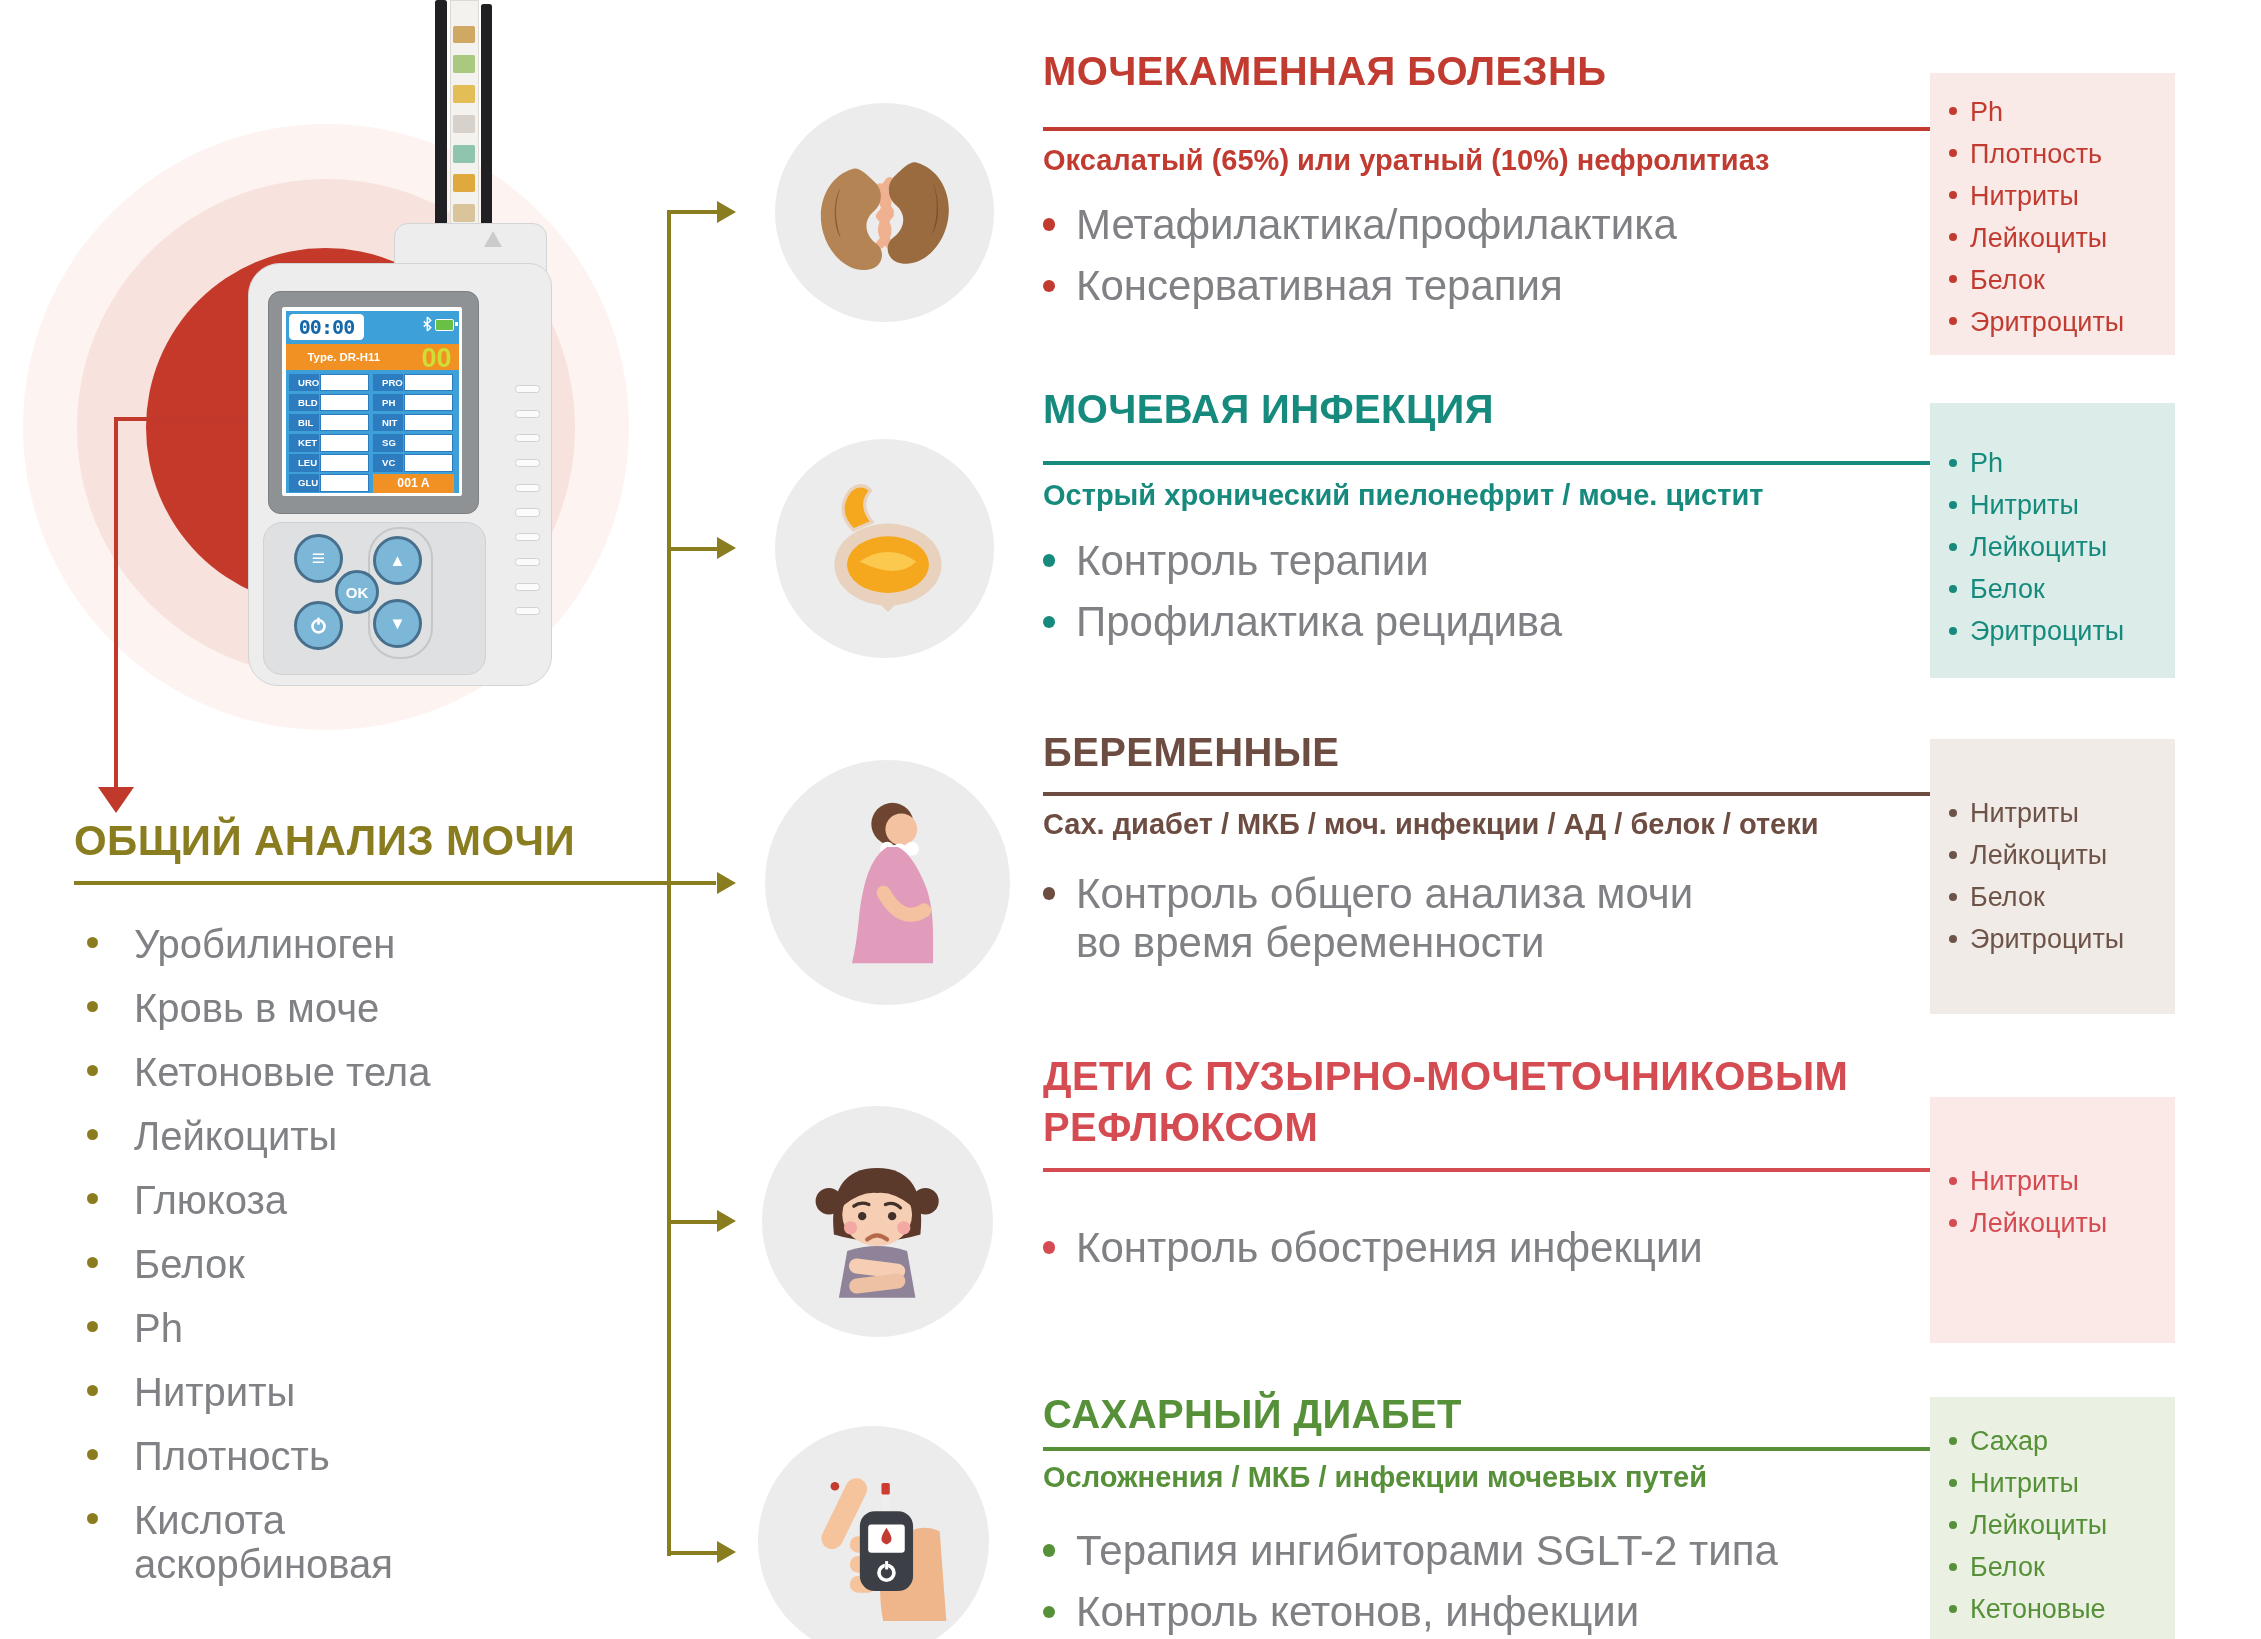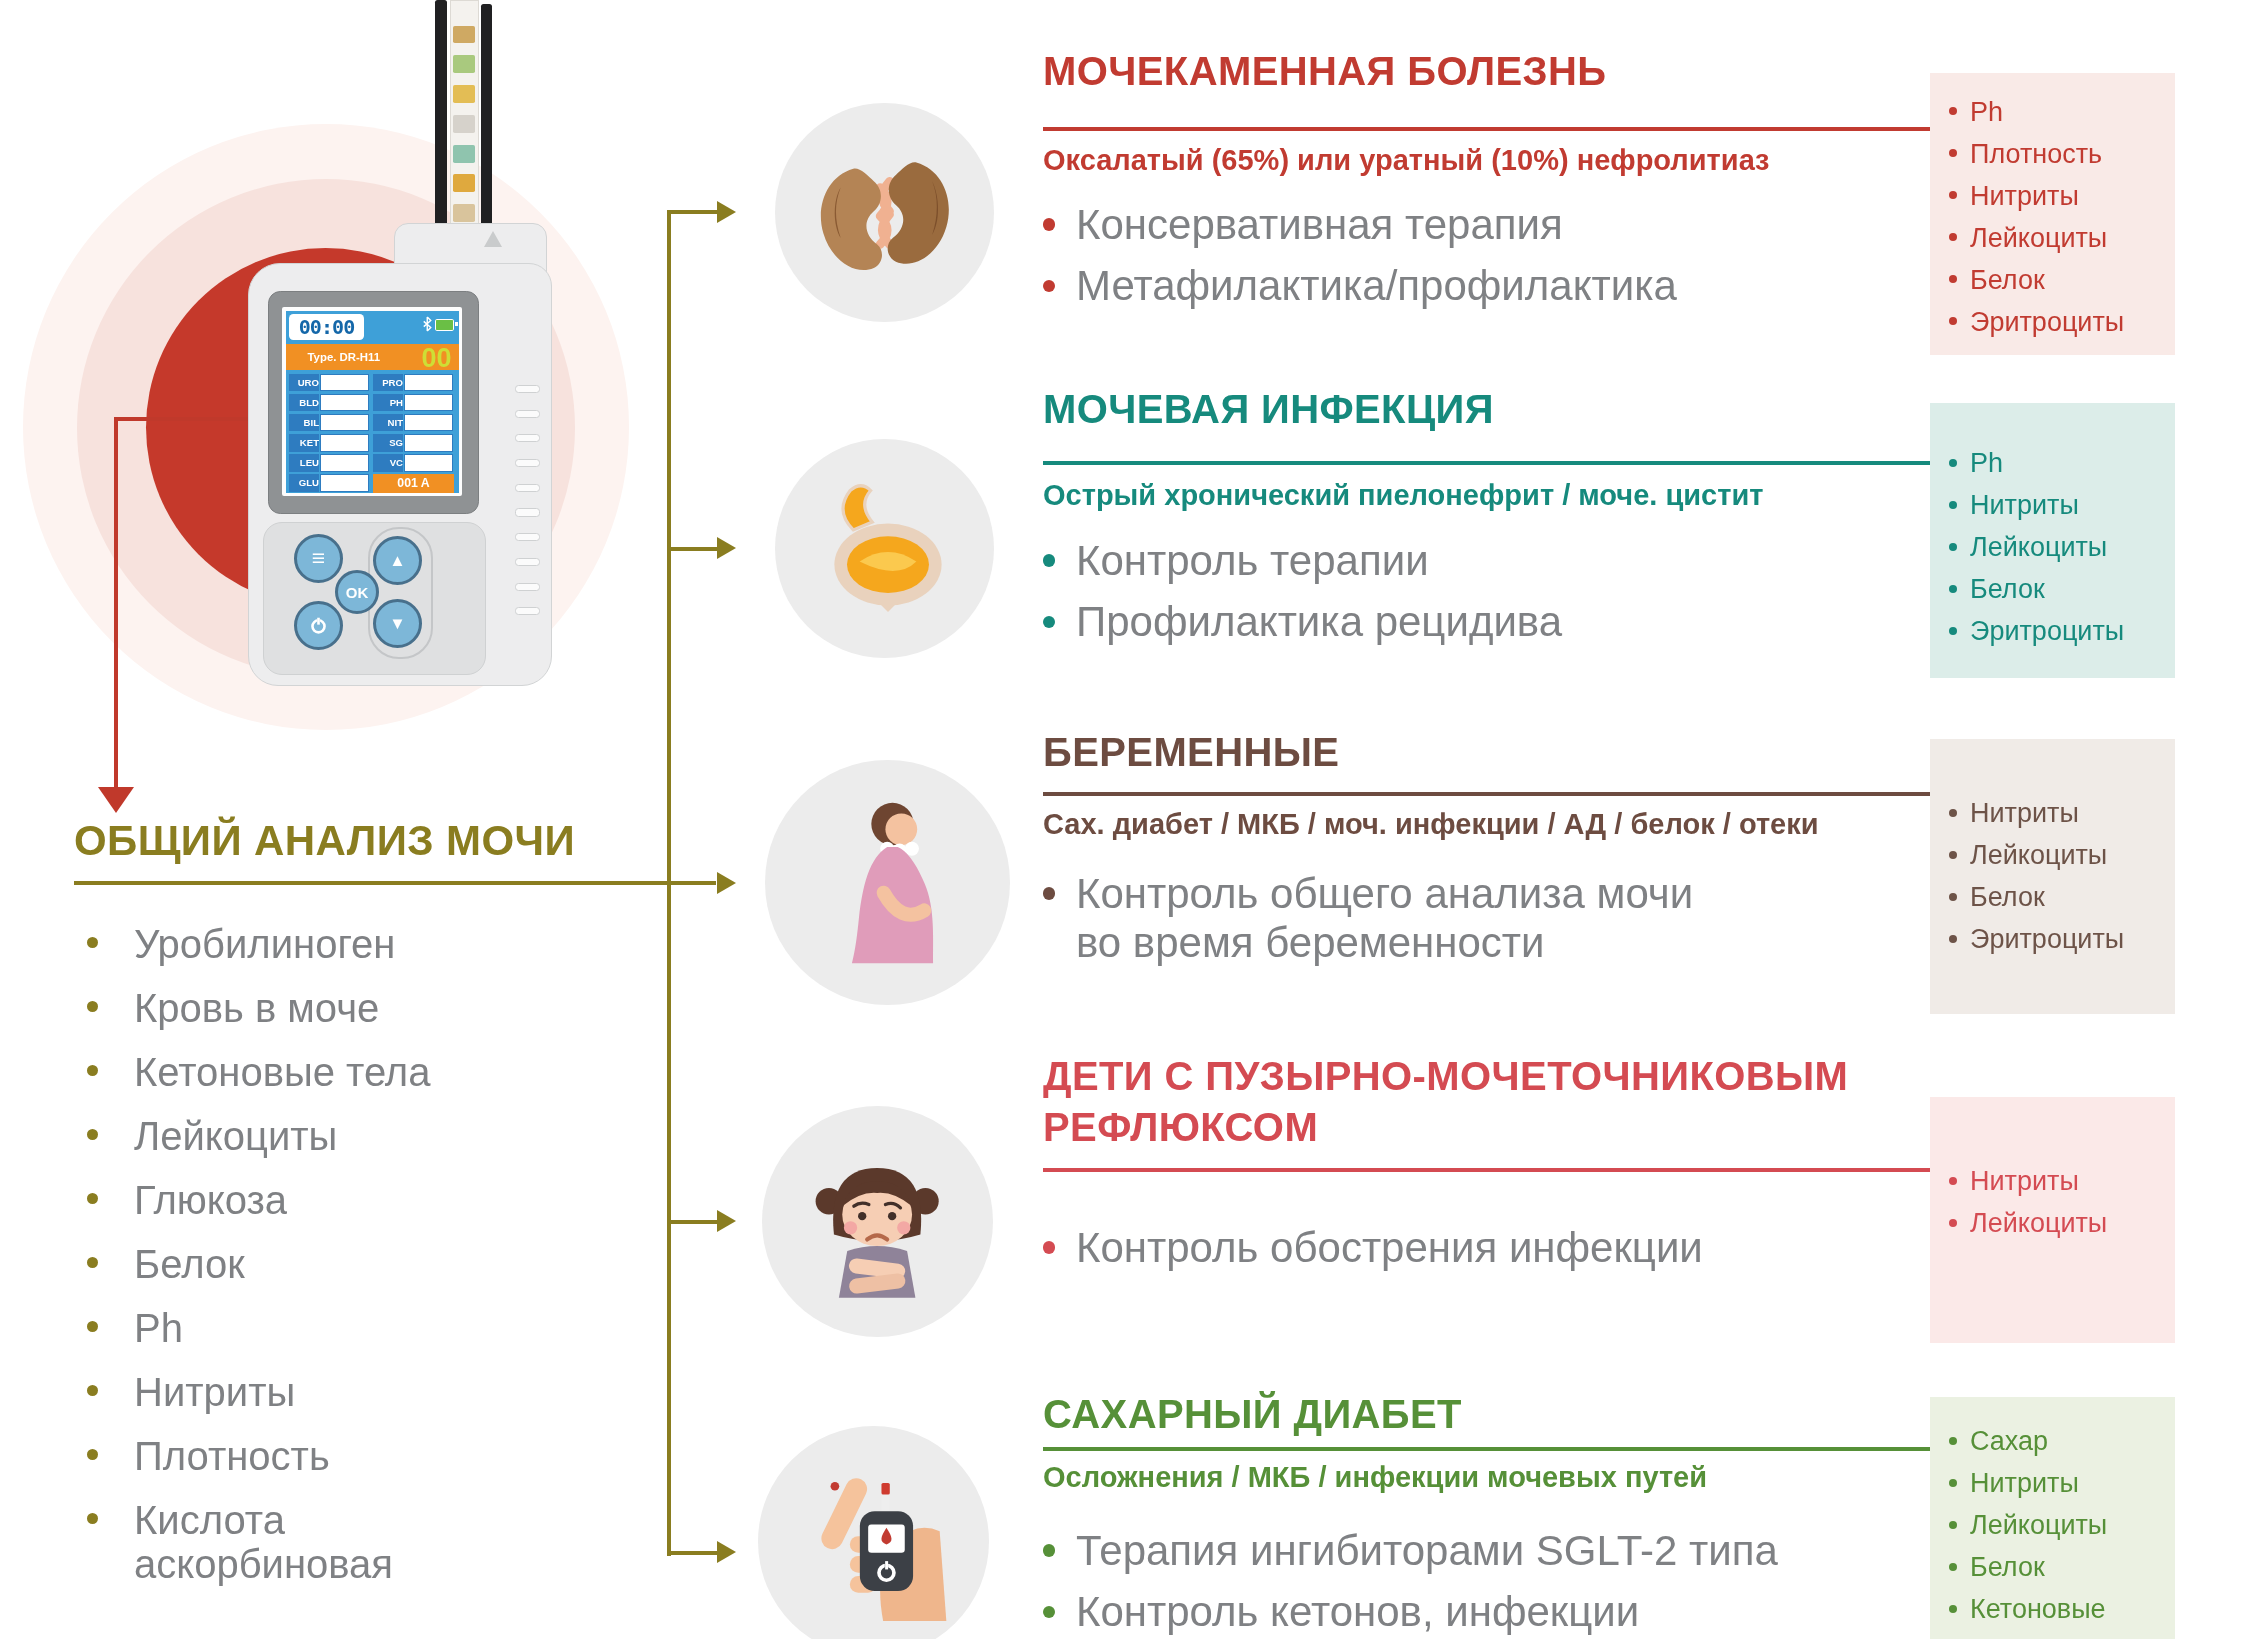--- a/index.html
+++ b/index.html
@@ -38,21 +38,21 @@
     display:flex;align-items:center;justify-content:center;letter-spacing:-0.9px;}
   .scr-bt{position:absolute;right:26px;top:5.3px;}
   .scr-batt{position:absolute;right:4.4px;top:8.8px;width:17.5px;height:9.6px;background:#6abf45;border:1.8px solid #fff;border-radius:1.8px;}
   .scr-batt:after{content:"";position:absolute;right:-4.4px;top:1.8px;width:2.6px;height:4.4px;background:#fff;}
   .scr-band{position:absolute;left:0;top:33px;width:100%;height:26px;background:#f19023;}
   .scr-type{position:absolute;left:22px;top:7px;color:#fff;font-weight:bold;font-size:11.4px;}
   .scr-count{position:absolute;right:7px;top:32px;color:#cede35;font-weight:bold;font-size:27px;z-index:2;}
   .scr-grid{position:absolute;left:3.5px;top:63px;width:166px;}
   .drow{position:relative;height:18.4px;margin-bottom:1.8px;}
   .dlabel{position:absolute;top:0;width:30px;height:17.5px;background:#2e7cc0;color:#fff;
-    font-weight:bold;font-size:9.6px;line-height:17.5px;padding-left:3px;box-sizing:border-box;text-align:right;}
+    font-weight:bold;font-size:9.6px;line-height:17.5px;padding-left:9px;box-sizing:border-box;}
   .dbox{position:absolute;top:0;width:49px;height:17.5px;background:#fff;border:1.8px solid #2e7cc0;box-sizing:border-box;}
   .c1l{left:0;} .c1b{left:31px;} .c2l{left:84px;} .c2b{left:115px;}
   .dsample{position:absolute;left:84px;top:0;width:81px;height:18.4px;background:#f19023;color:#fff;
     font-weight:bold;font-size:12.3px;text-align:center;line-height:18.4px;}
   .dev-keys{position:absolute;left:263px;top:522px;width:221px;height:151px;background:#dfe0e1;
     border:1.8px solid #cfd1d2;border-radius:19px;}
   .updown{position:absolute;left:368px;top:527px;width:61px;height:128px;border:2.6px solid #c4c6c8;border-radius:31px;}
   .key{position:absolute;border-radius:50%;background:#7db7d8;border:3.5px solid #48708c;box-sizing:border-box;
     color:#fff;display:flex;align-items:center;justify-content:center;font-weight:bold;}
   .key-menu{left:294px;top:534px;width:49px;height:49px;font-size:23px;}
@@ -291,22 +291,22 @@
       <rect x="57" y="62.5" width="2" height="5" fill="#3c4046"></rect>
         <rect x="57.2" y="62" width="1.8" height="5" fill="#fff"></rect>
     </svg>
   </div>
 
   <section class="sec" style="top: 46px; --c: #c13b31; --pbg: #f9eae7; --pc: #c13b31;">
     <h2>МОЧЕКАМЕННАЯ БОЛЕЗНЬ</h2>
     <div class="rule" style="top:81px"></div>
     <div class="subtitle" style="top:98px">Оксалатый (65%) или уратный (10%) нефролитиаз</div>
     <ul class="bullets" style="top:154px">
+        <li>Метафилактика/профилактика</li>
         <li>Консервативная терапия</li>
-        <li>Метафилактика/профилактика</li>
       </ul>
   </section>
   <section class="sec" style="top: 384px; --c: #168a7d; --pbg: #dcede9; --pc: #168a7d;">
     <h2>МОЧЕВАЯ ИНФЕКЦИЯ</h2>
     <div class="rule" style="top:77px"></div>
     <div class="subtitle" style="top:95px">Острый хронический пиелонефрит / моче. цистит</div>
     <ul class="bullets" style="top:152px">
         <li>Контроль терапии</li>
         <li>Профилактика рецидива</li>
       </ul>

